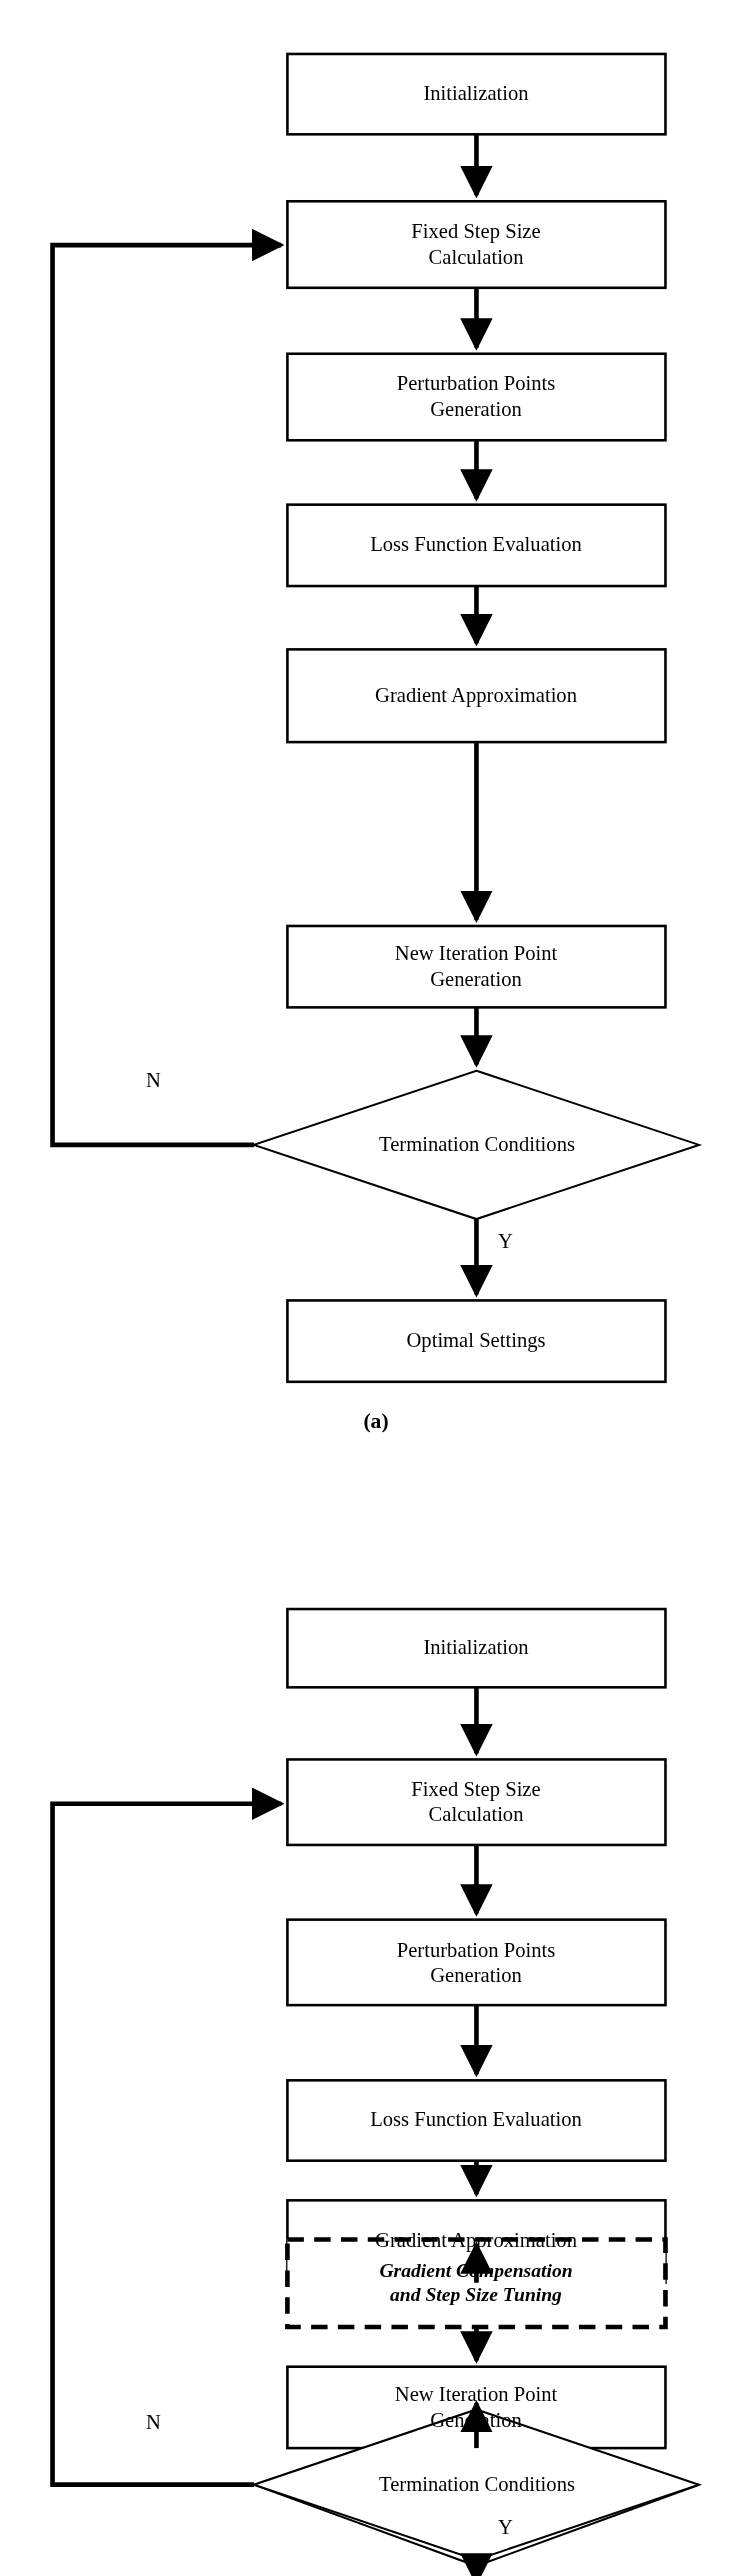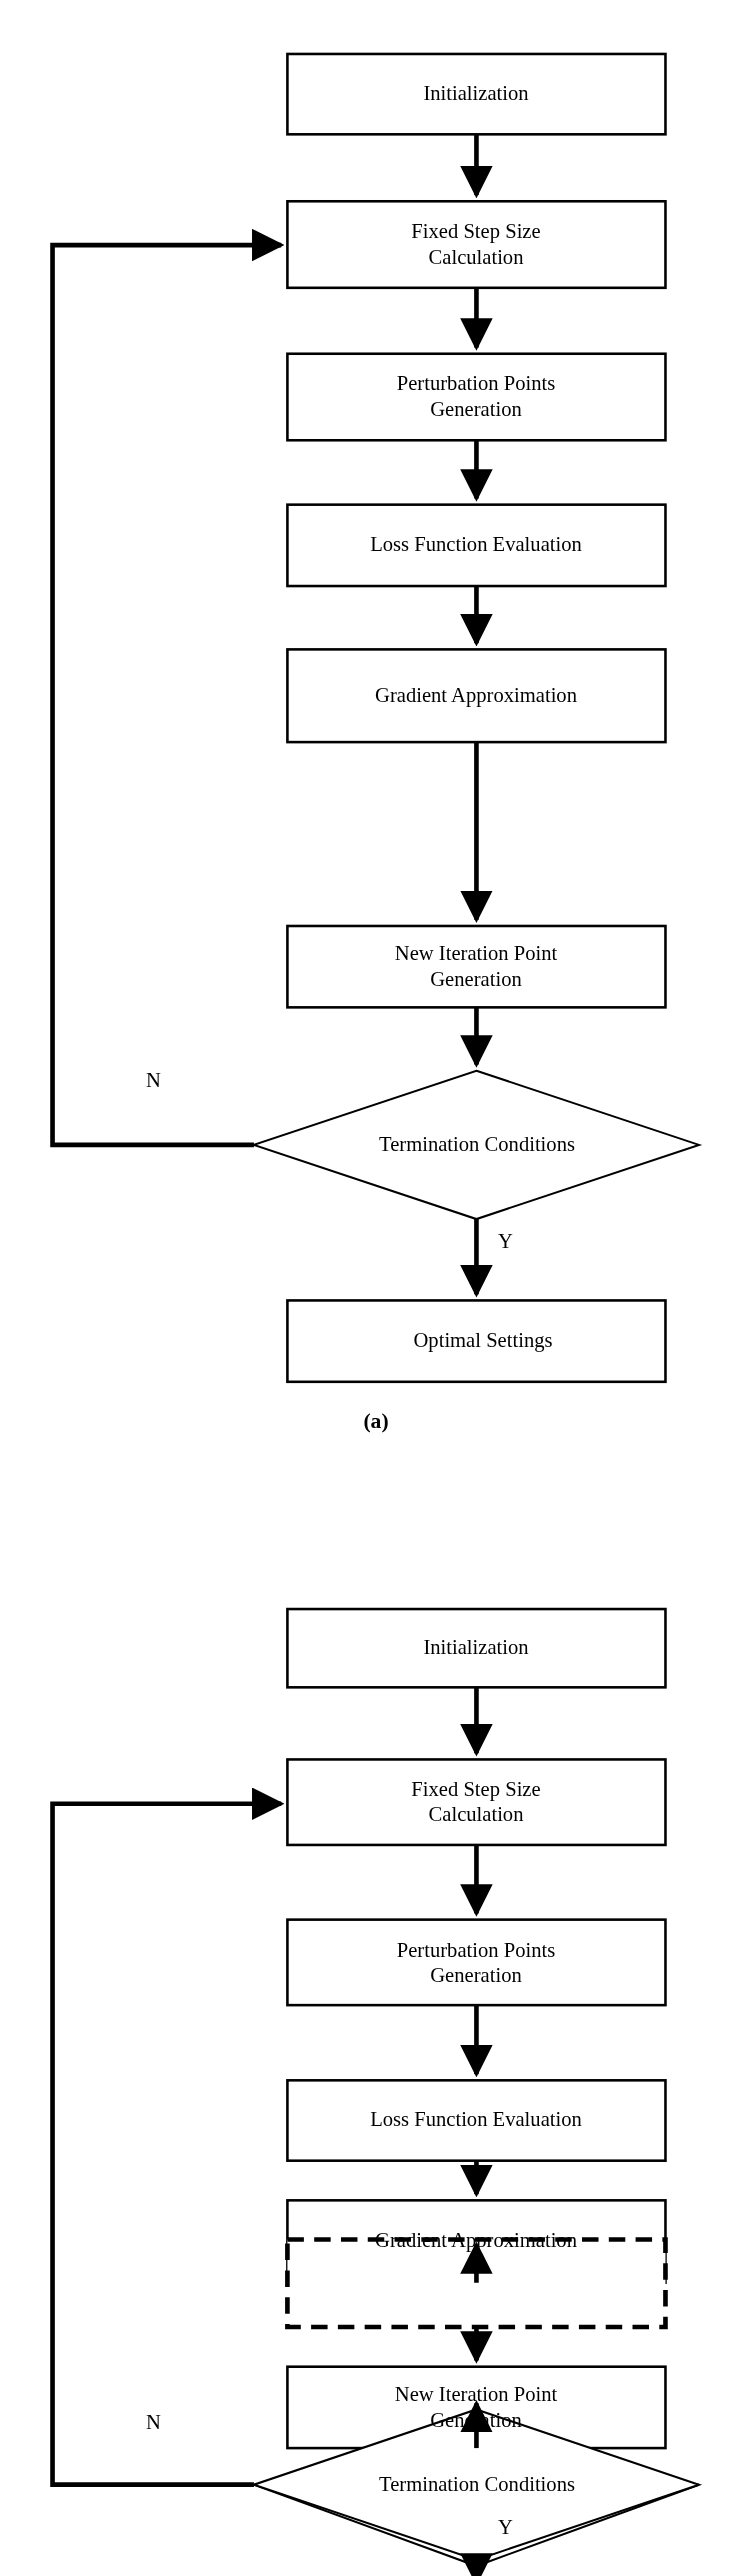--- a/index.html
+++ b/index.html
@@ -95,21 +95,21 @@
   <div class="node-label" style="left:287px; top:54px; width:378px; height:80px;">Initialization</div>
   <div class="node-label" style="left:287px; top:201px; width:378px; height:87px;">Fixed Step Size
 Calculation</div>
   <div class="node-label" style="left:287px; top:353px; width:378px; height:87px;">Perturbation Points
 Generation</div>
   <div class="node-label" style="left:287px; top:504px; width:378px; height:81px;">Loss Function Evaluation</div>
   <div class="node-label" style="left:287px; top:649px; width:378px; height:93px;">Gradient Approximation</div>
   <div class="node-label" style="left:287px; top:926px; width:378px; height:81px;">New Iteration Point
 Generation</div>
   <div class="node-label" style="left:289px; top:1109px; width:376px; height:72px;">Termination Conditions</div>
-  <div class="node-label" style="left:287px; top:1300px; width:378px; height:81px;margin-left:7px;">Optimal Settings</div>
+  <div class="node-label" style="left:287px; top:1300px; width:378px; height:81px;">Optimal Settings</div>
 
   <div class="branch-label" style="left:146px; top:1069px;">N</div>
   <div class="branch-label" style="left:498px; top:1230px;">Y</div>
 
   <div class="caption" style="top:1409px;">(a)</div>
 </div>
 
 <div class="figure" style="top:1443px; height:1457px;">
 
   <svg class="svg-layer" width="752" height="1457" viewBox="0 0 1460 2828">
@@ -145,20 +145,22 @@
     <path d="M 493 2022 L 102 2022 L 102 700 L 546 700" fill="none" stroke="#000" stroke-width="9" marker-end="url(#arrB)"></path>
   </svg>
 
   <div class="node-label" style="left:287px; top:166px; width:378px; height:78px;">Initialization</div>
   <div class="node-label" style="left:287px; top:316px; width:378px; height:86px;">Fixed Step Size
 Calculation</div>
   <div class="node-label" style="left:287px; top:477px; width:378px; height:86px;">Perturbation Points
 Generation</div>
   <div class="node-label" style="left:287px; top:637px; width:378px; height:80px;">Loss Function Evaluation</div>
   <div class="node-label" style="left:287px; top:757px; width:378px; height:82px;">Gradient Approximation</div>
+  <div class="node-label emph" style="left:287px; top:796px; width:378px; height:88px;">Gradient Compensation
+and Step Size Tuning</div>
   <div class="node-label" style="left:287px; top:924px; width:378px; height:81px;">New Iteration Point
 Generation</div>
   <div class="node-label" style="left:289px; top:1006px; width:376px; height:72px;">Termination Conditions</div>
 
   <div class="branch-label" style="left:146px; top:968px;">N</div>
   <div class="branch-label" style="left:498px; top:1073px;">Y</div>
 
 </div>
 
 

